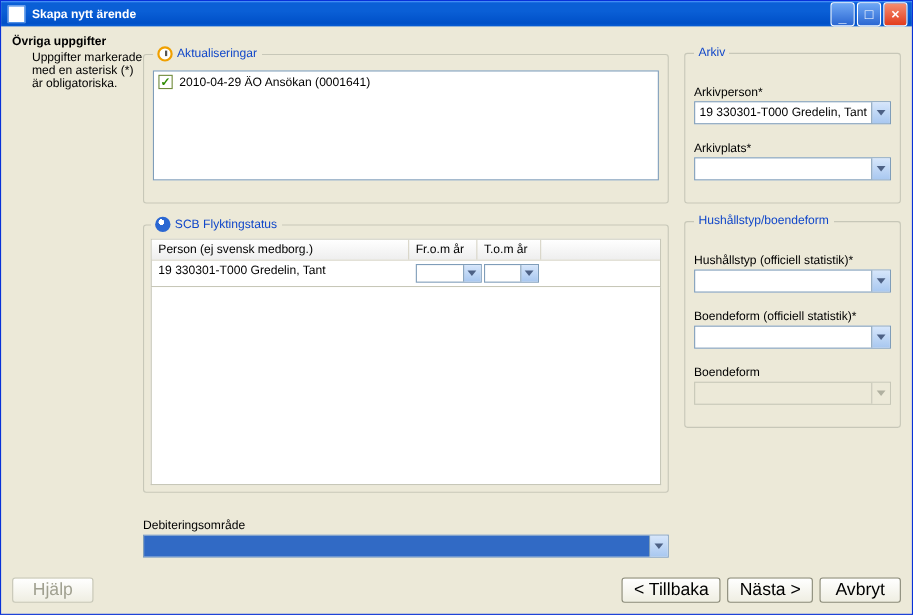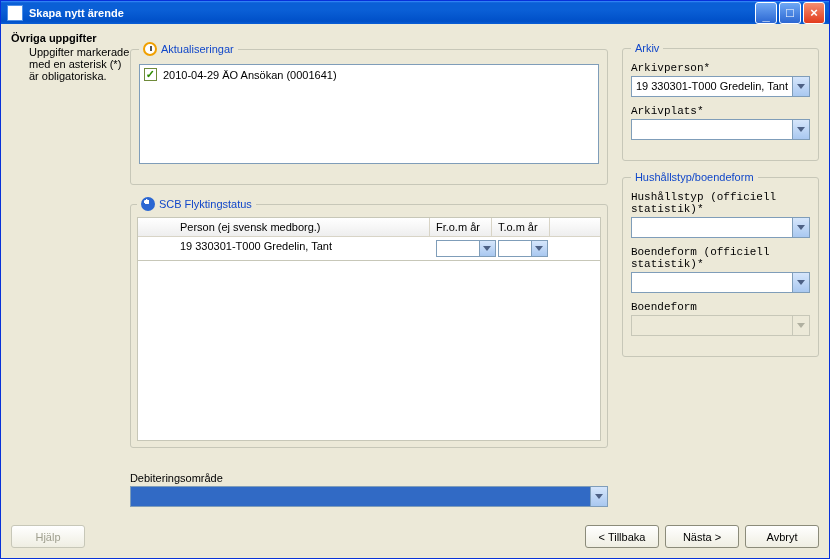--- a/index.html
+++ b/index.html
@@ -124,21 +124,21 @@
     background: linear-gradient(to bottom,#fff,#eee);
     border-bottom:1px solid #d8d4c6;
   }
   .flykt-head .th {
     padding:3px 6px;
     border-right:1px solid #d8d4c6;
     font-size:11px;
   }
   .flykt-body .tr { display:flex; }
   .flykt-body .td { padding:3px 6px; }
-  .c-person { width: 256px; margin-left: 36px; }
+  .c-person { width: 234px; }
   .c-from { width: 62px; }
   .c-to { width: 58px; }
   .mini-combo {
     width: 60px; height:17px;
     border:1px solid #7f9db9; background:#fff;
     display:flex; justify-content:flex-end;
   }
   .combo-btn, .dd-btn {
     width:16px;
     background: linear-gradient(to bottom,#d6e6fb,#a9c8f0);
@@ -171,27 +171,27 @@
     padding: 8px 10px 10px 10px;
     align-items:center;
   }
   .btn {
     min-width:74px; height:23px;
     border:1px solid #8b8b7a;
     border-radius:3px;
     background: linear-gradient(to bottom,#fff,#efeee2);
     padding: 0 10px;
     display:flex; align-items:center; justify-content:center;
-    font-size:11px;
+    font-size:16px;
     cursor: default;
   }
   .btn.disabled { color:#a0a090; border-color:#c7c7b8; }
   .footer .spacer { flex:1; }
   .footer .right-btns { display:flex; gap:6px; }
-  .group-right-inner .field-lbl:first-of-type { margin-top: 0; font-family: Liberation Mono, monospace; }
+  .group-right-inner .field-lbl:first-of-type { margin-top: 16px; }
   .stack > * + * { margin-top: 8px; }
 </style>
 </head>
 <body>
 
 <div class="window">
   <div class="titlebar">
     <span class="app-icon"></span>
     <span class="title">Skapa nytt ärende</span>
     <div class="win-btn win-min">

